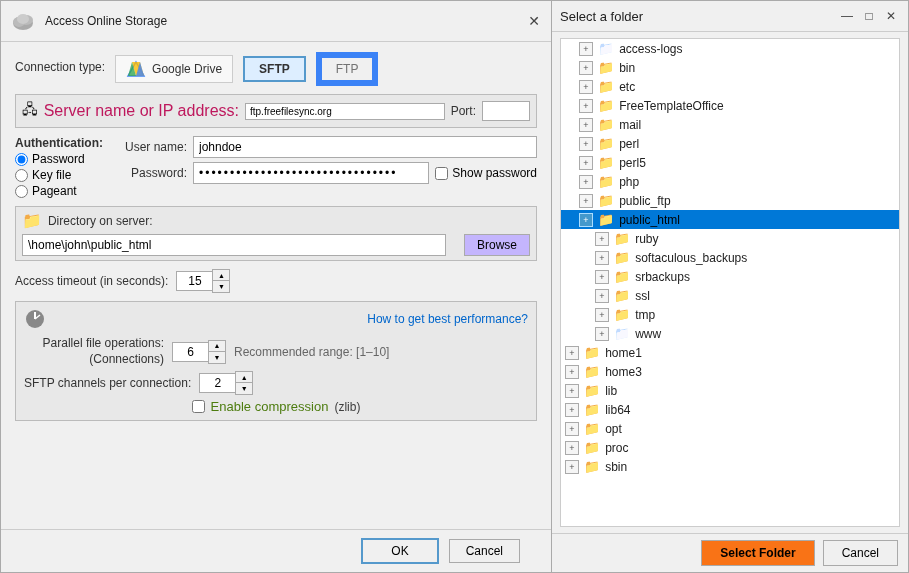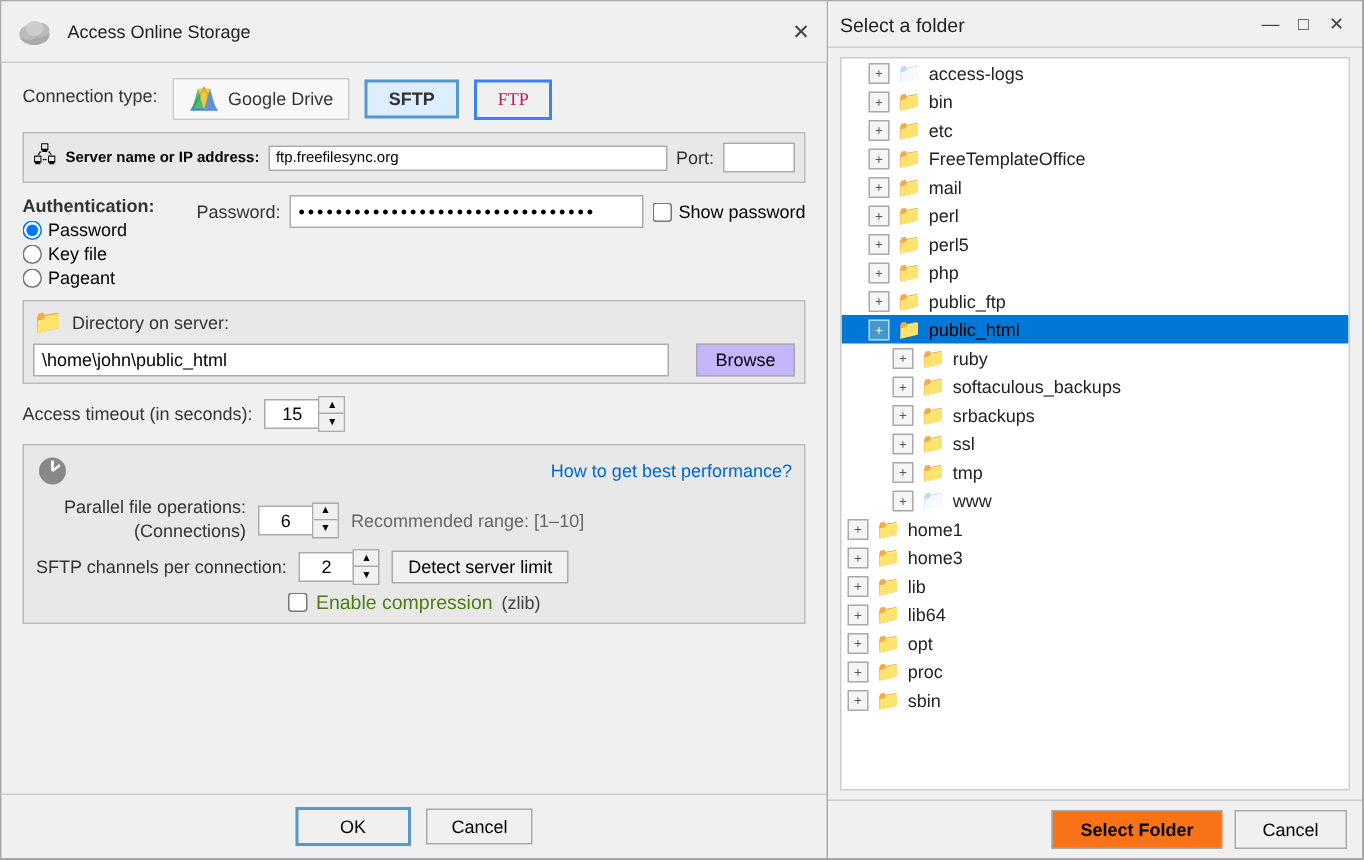--- a/index.html
+++ b/index.html
@@ -92,25 +92,24 @@
       background: #ddeeff;
       border: 2px solid #5599cc;
       cursor: pointer;
       font-size: 12px;
       font-weight: bold;
       color: #333;
     }
     .btn-ftp {
       padding: 4px 14px;
       background: #f0f0f0;
-      border: 2px solid #3b82f6;
-      cursor: pointer;
-      font-size: 12px;
-      color: #be185d;
-      font-family: Liberation Serif, serif;
+      border: 6px solid #3b82f6;
+      cursor: pointer;
+      font-size: 12px;
+      color: #737373;
     }
 
     
     .gdrive-icon {
       width: 20px;
       height: 18px;
     }
 
     
     .server-row {
@@ -118,24 +117,23 @@
       align-items: center;
       gap: 6px;
       background: #e8e8e8;
       border: 1px solid #bbb;
       padding: 4px 6px;
     }
     .server-icon {
       font-size: 14px;
     }
     .server-label {
-      font-size: 10px;
-      color: #000000;
+      font-size: 16px;
+      color: #be185d;
       white-space: nowrap;
-      font-weight: bold;
     }
     .server-input {
       flex: 1;
       border: 1px solid #aaa;
       padding: 2px 4px;
       font-size: 10px;
       background: white;
     }
     .port-label {
       font-size: 12px;
@@ -365,21 +363,21 @@
     }
     .compress-note {
       font-size: 12px;
       color: #404040;
     }
 
     
     .dialog-footer {
       display: flex;
       align-items: center;
-      justify-content: center;
+      justify-content: flex-end;
       gap: 10px;
       padding: 8px 31px;
       border-top: 1px solid #ccc;
     }
     .btn-ok {
       padding: 4px 28px;
       background: #f0f0f0;
       border: 2px solid #5599cc;
       cursor: pointer;
       font-size: 12px;
@@ -577,20 +575,24 @@
           <input type="radio" name="auth" style="">
           <span>Key file</span>
         </label>
         <label class="radio-row">
           <input type="radio" name="auth" style="">
           <span>Pageant</span>
         </label>
       </div>
       <div class="auth-right">
         <div class="field-row">
+          <span class="field-label">User name:</span>
+          <input class="text-input" type="text" value="johndoe" style="">
+        </div>
+        <div class="field-row">
           <span class="field-label">Password:</span>
           <input class="password-input" type="password" value="••••••••••••••••••••••••••••••••" style="">
           <div class="show-pwd-row">
             <input type="checkbox" style="">
             <span>Show password</span>
           </div>
         </div>
       </div>
     </div>
 
@@ -646,23 +648,20 @@
         </div>
         <div class="perf-row">
           <span class="perf-row-label">SFTP channels per connection:</span>
           <div class="spinbox">
             <input type="text" value="2" style="">
             <div class="spinbox-btns">
               <button class="spinbox-btn">▲</button>
               <button class="spinbox-btn">▼</button>
             </div>
           </div>
-          <button class="detect-btn">
-            <span>Detect server limit</span>
-          </button>
         </div>
       </div>
       <div class="compress-row">
         <input type="checkbox" style="">
         <span class="compress-label">Enable compression</span>
         <span class="compress-note">(zlib)</span>
       </div>
     </div>
   </div>
 

